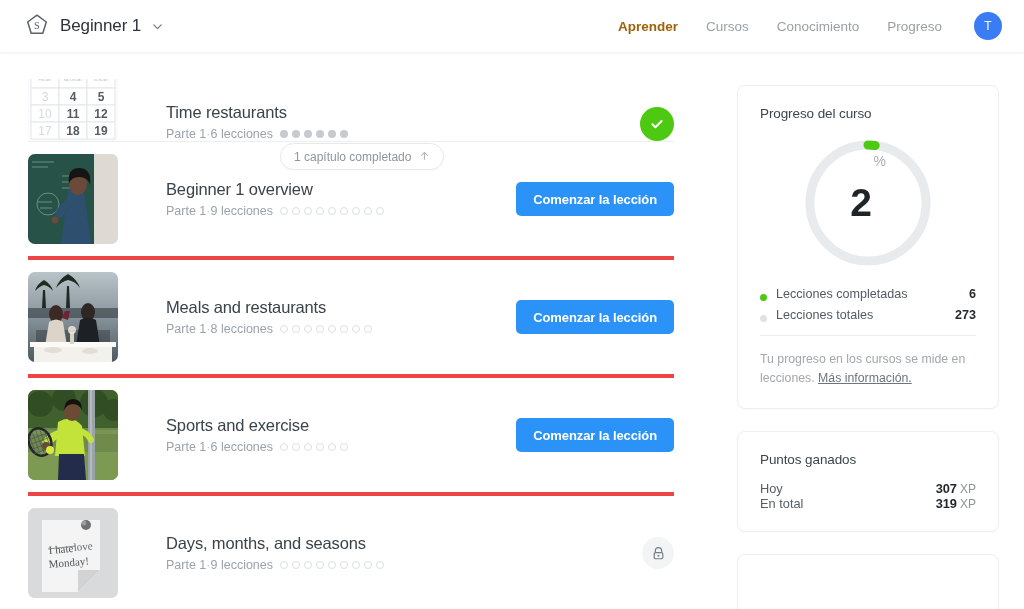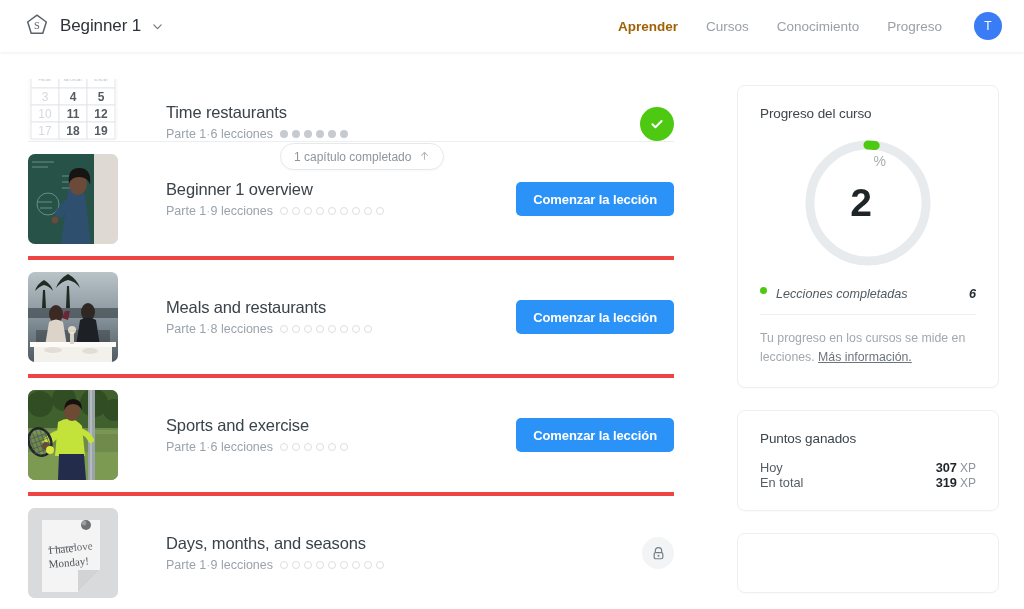--- a/index.html
+++ b/index.html
@@ -142,24 +142,23 @@
   .donut svg { display: block; transform: rotate(-90deg); }
   .donut-center {
     position: absolute; inset: 0;
     display: flex; align-items: center; justify-content: center;
   }
   .donut-num { font-size: 39px; font-weight: bold; color: #1e2529; letter-spacing: -1.5px; }
   .donut-pct { font-size: 14px; color: #a7aeb4; margin-left: 3px; align-self: flex-start; margin-top: 16px; }
 
   .legend { padding: 12px 22px 0 22px; }
   .legend-row {
-    display: flex; align-items: flex-start;
+    display: flex; align-items: flex-end;
     font-size: 12.6px; color: #525b62;
     margin-bottom: 7px;
-    font-style: italic;
   }
   .legend-dot { width: 7px; height: 7px; border-radius: 50%; margin-right: 9px; flex:0 0 7px; }
   .legend-val { margin-left: auto; font-weight: bold; color: #242b30; font-size: 12.6px; }
 
   .card-divider { height: 1px; background: #eceef0; margin: 13px 22px 0 22px; }
   .card-note {
     padding: 14px 22px 20px 22px;
     font-size: 12.3px; color: #a1a8ae; line-height: 1.55;
   }
   .card-note a { color: #6d757c; text-decoration: underline; cursor: pointer; text-align: center; }
@@ -491,20 +490,25 @@
           </div>
         </div>
       </div>
 
       <div class="legend">
         <div class="legend-row">
           <i class="legend-dot" style="background:#4ec911"></i>
           <span>Lecciones completadas</span>
           <span class="legend-val">6</span>
         </div>
+        <div class="legend-row">
+          <i class="legend-dot" style="background:#dfe3e6"></i>
+          <span>Lecciones totales</span>
+          <span class="legend-val">273</span>
+        </div>
       </div>
 
       <div class="card-divider"></div>
 
       <div class="card-note">
         <span>Tu progreso en los cursos se mide en lecciones. </span><a>Más información.</a>
       </div>
     </div>
 
     <div class="card">

